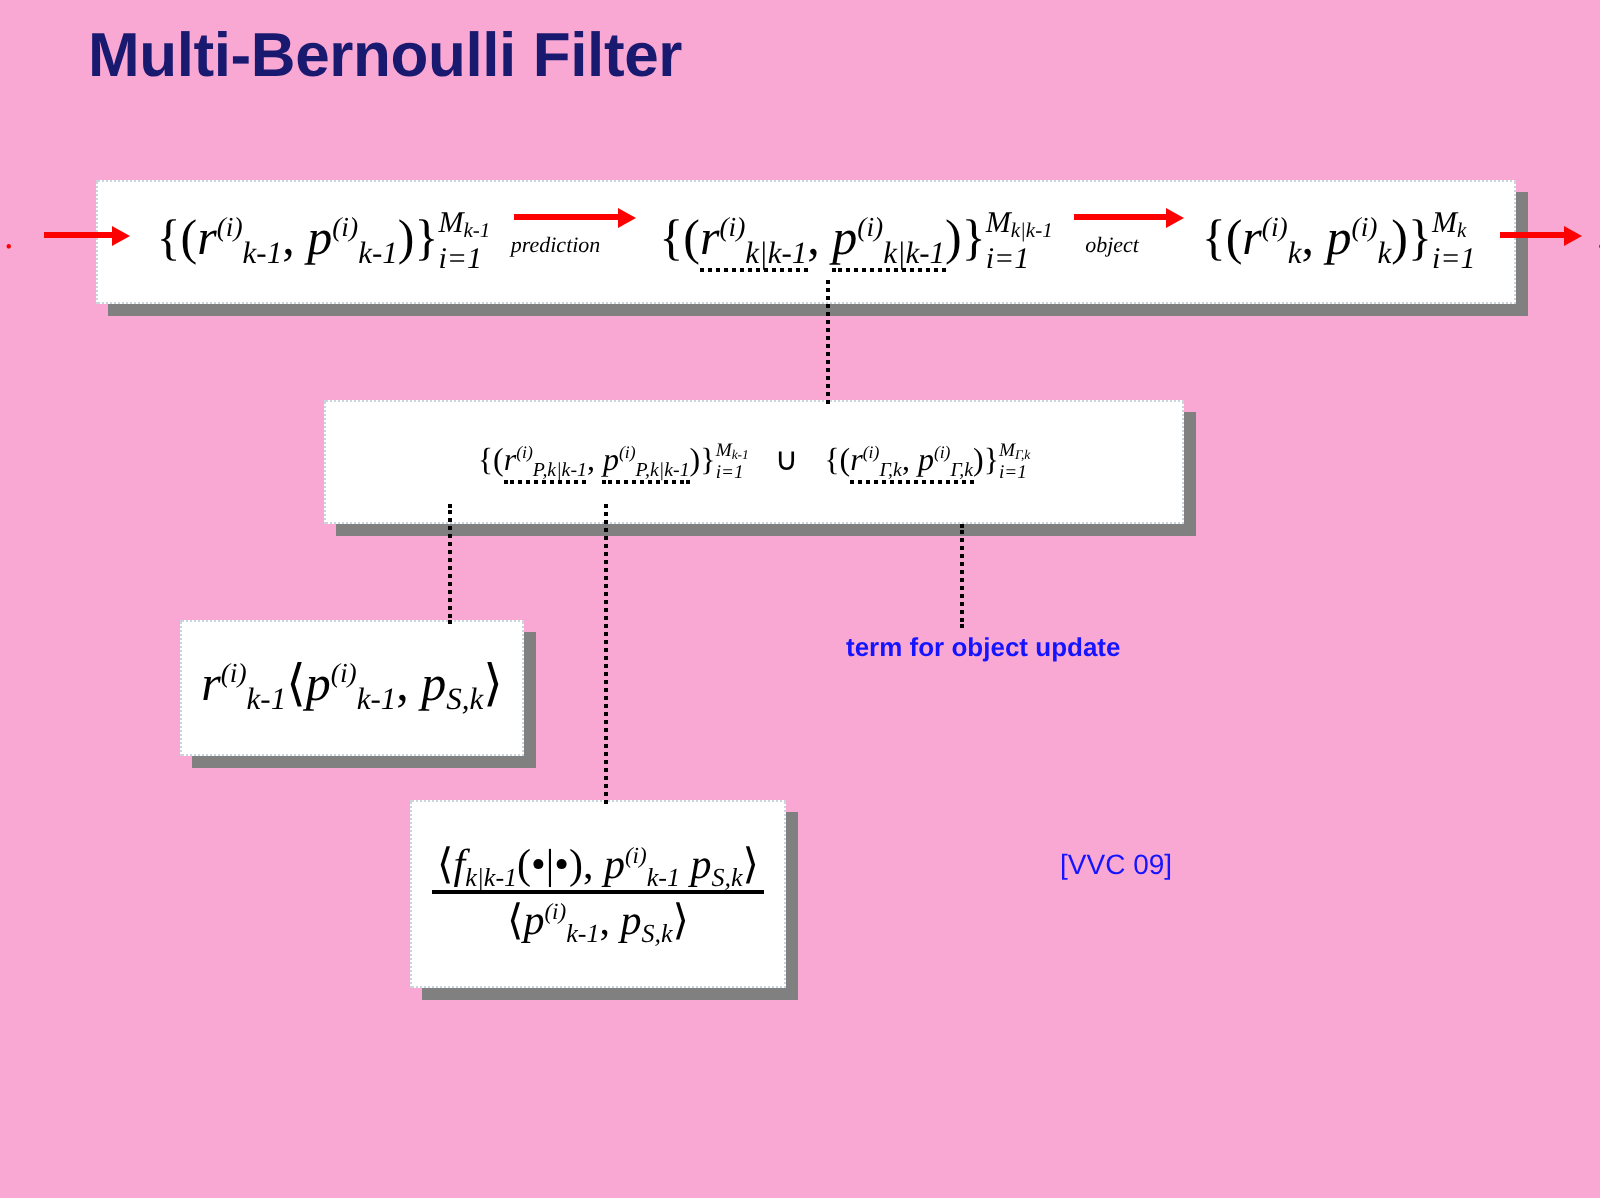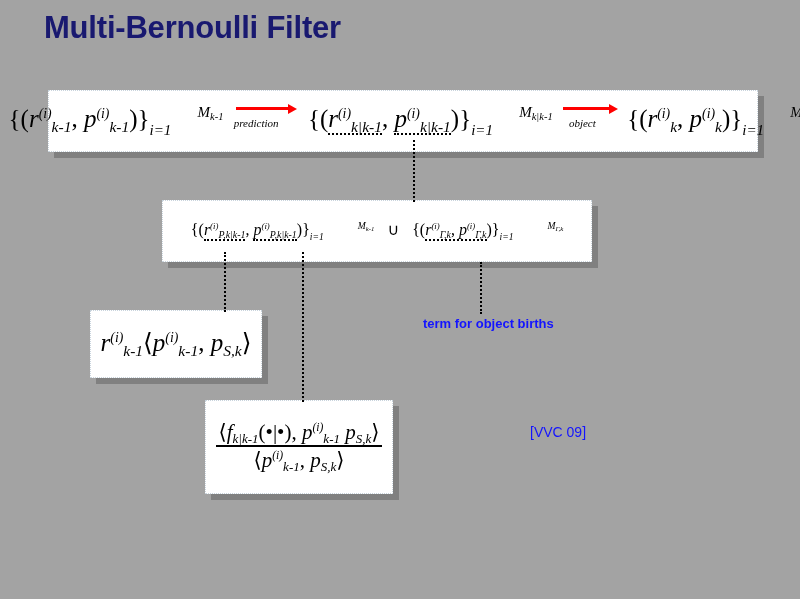--- a/index.html
+++ b/index.html
@@ -12,21 +12,21 @@
     background: #ffffff;
     font-family: "Liberation Sans", sans-serif;
     overflow: hidden;
     position: relative;
   }
   #slide {
     position: absolute;
     left: 0; top: 0;
     width: 800px;
     height: 599px;
-    background: #a3a3a3;
+    background: #f9a8d4;
   }
 
   
   #slide-title {
     position: absolute;
     left: 44px;
     top: 10px;
     font-family: "Liberation Sans", sans-serif;
     font-size: 31px;
     font-weight: bold;
@@ -75,21 +75,21 @@
   
   .idx {
     display: inline-block;
     vertical-align: middle;
     font-size: 0.60em;
     line-height: 1.02;
     text-align: left;
     position: relative;
     top: 0.04em;
   }
-  .idx .top { display: block; font-style: italic; margin-left: 48px; }
+  .idx .top { display: block; font-style: italic; }
   .idx .bot { display: block; font-style: italic; }
   .idx .top .s, .idx .bot .s {
     font-size: 0.70em;
     vertical-align: -0.25em;
   }
 
   
   .dterm {
     border-bottom: 2px dotted #000000;
     padding-bottom: 1px;
@@ -282,19 +282,19 @@
   </div>
 
   <div class="vconn" style="left:413px; top:140px; height:62px;"></div>
 
   <div class="vconn" style="left:224px; top:252px; height:60px;"></div>
 
   <div class="vconn" style="left:302px; top:252px; height:150px;"></div>
 
   <div class="vconn" style="left:480px; top:262px; height:52px;"></div>
 
-  <div class="anno" id="anno-births">term for object births</div>
+  <div class="anno" id="anno-births">term for object update</div>
 
   <div class="anno" id="anno-cbmember">
     <div>[VVC 09]</div>
   </div>
 
 </div>
 
 </body></html>

